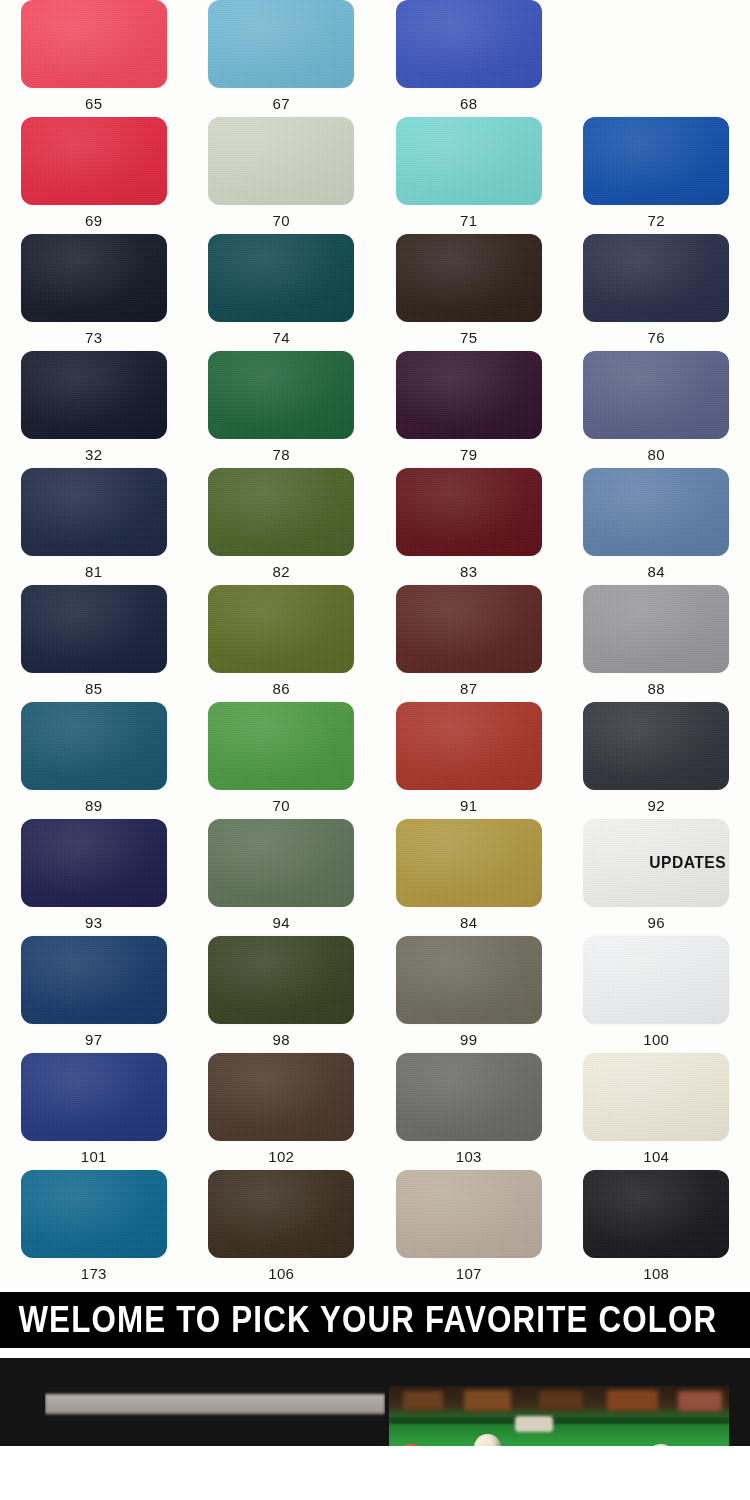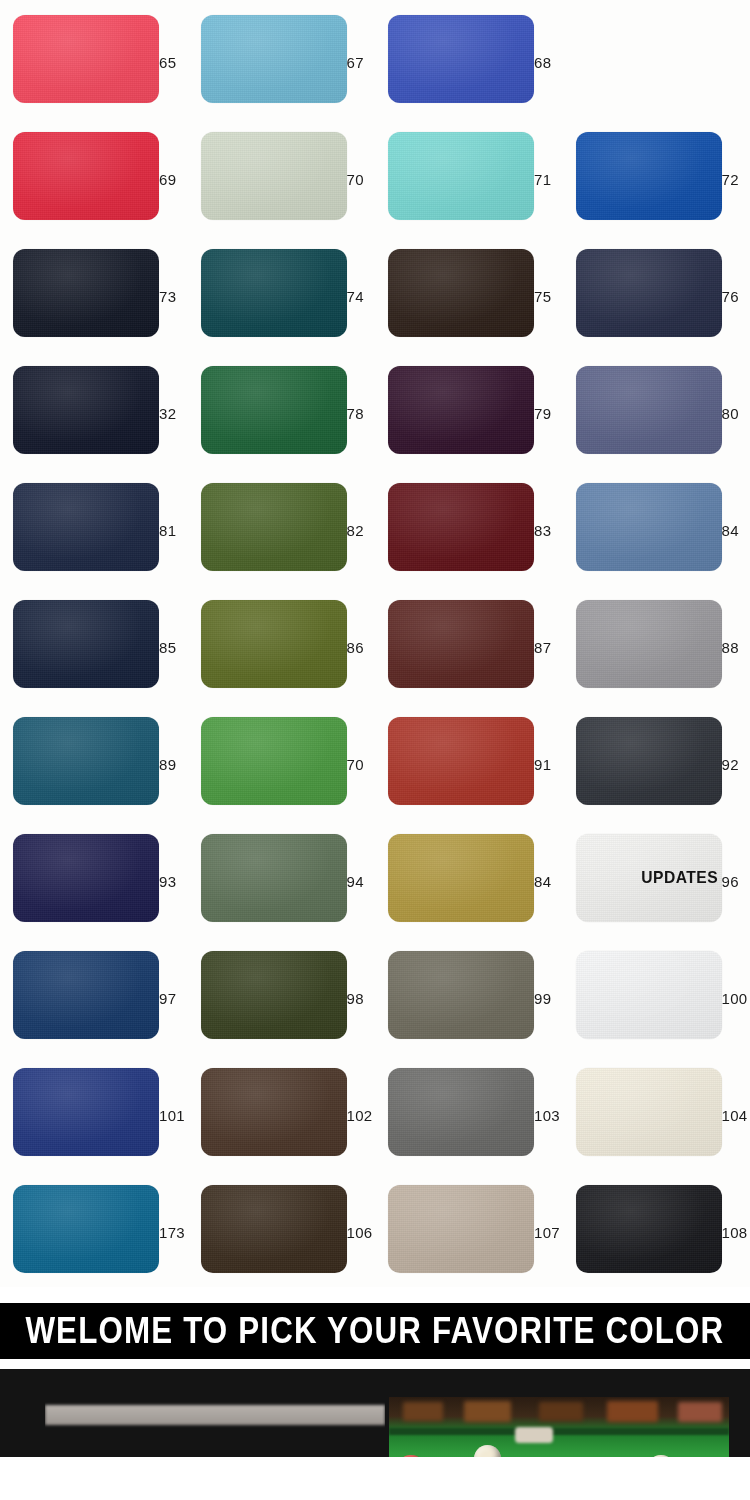--- a/index.html
+++ b/index.html
@@ -29,25 +29,24 @@
     display: flex;
     width: 750px;
     height: 117px;
     align-items: flex-start;
   }
 
   .swatch-cell {
     width: 187.5px;
     height: 117px;
     display: flex;
-    flex-direction: row;
+    flex-direction: column;
     align-items: center;
     justify-content: flex-start;
     position: relative;
-    padding-left: 13px;
   }
 
   .swatch-chip {
     width: 146px;
     height: 88px;
     border-radius: 12px;
     position: relative;
     overflow: hidden;
     box-shadow: 0 0 0 0.4px rgba(0,0,0,0.04);
     display: flex;
@@ -98,22 +97,21 @@
     text-align: center;
   }
 
   
   #promo-banner {
     width: 750px;
     height: 56px;
     background: #000000;
     display: flex;
     align-items: center;
-    justify-content: center;
-    margin-top: 16px;
+    margin-top: 5px;
   }
   #promo-banner .banner-text {
     color: #ffffff;
     font-family: "Liberation Sans Narrow", "Liberation Sans", "DejaVu Sans", sans-serif;
     font-weight: 700;
     font-size: 33px;
     letter-spacing: 1.2px;
     white-space: nowrap;
     transform: scaleX(0.95) scaleY(1.12);
     text-transform: uppercase;

